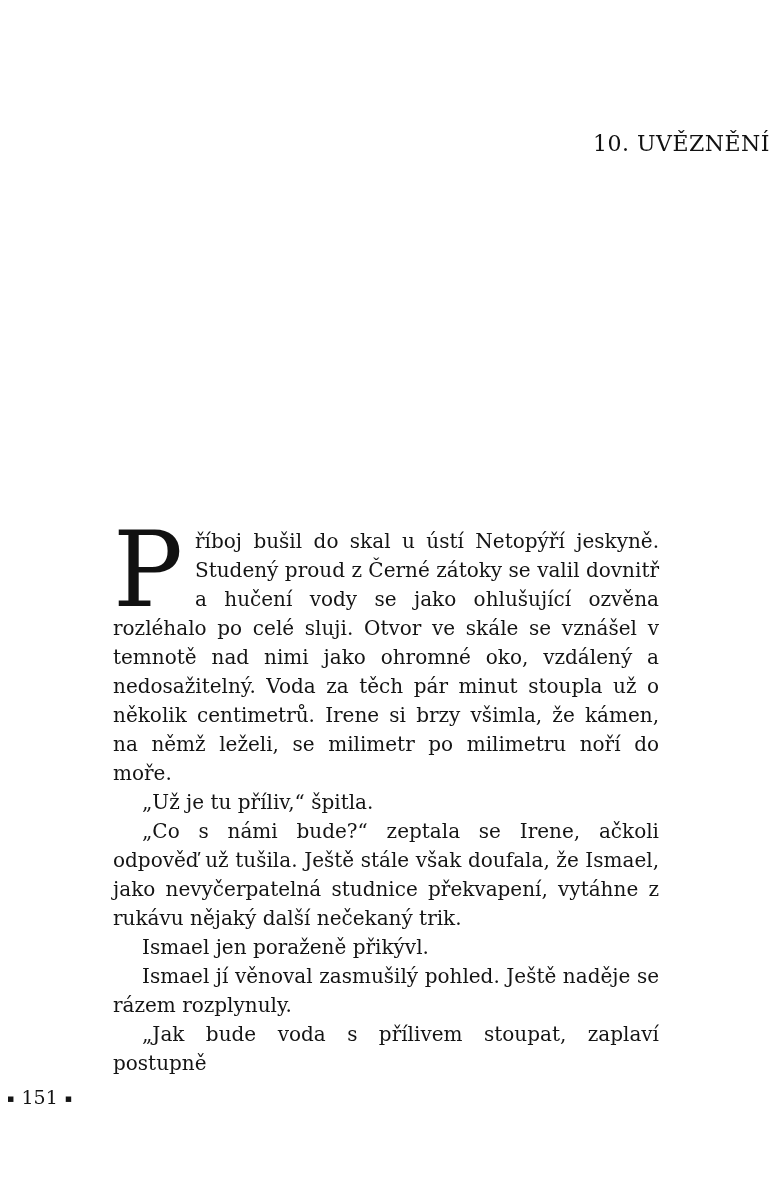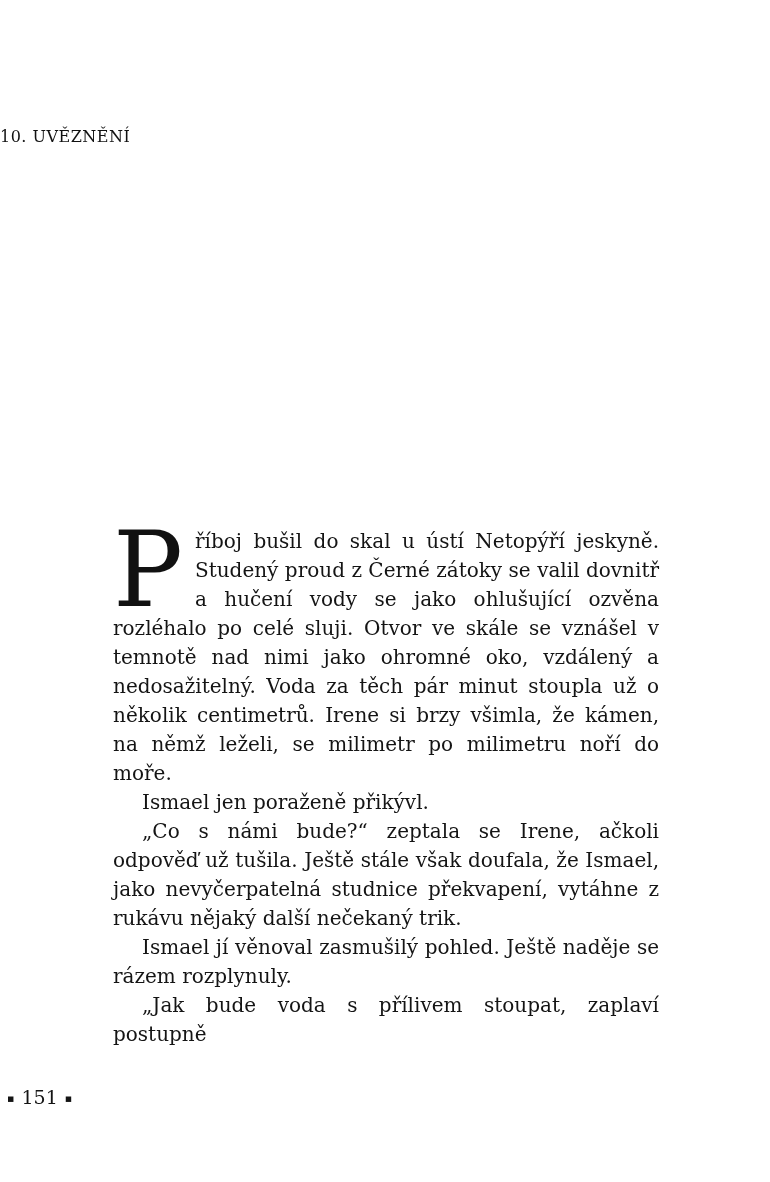--- a/index.html
+++ b/index.html
@@ -14,22 +14,22 @@
     background: #ffffff;
     color: #141414;
     font-family: "DejaVu Serif", "Liberation Serif", serif;
     overflow: hidden;
   }
   .chapter-title {
     position: absolute;
     top: 116px;
     left: 0;
     width: 100%;
-    text-align: left;
-    font-size: 16px;
+    text-align: right;
+    font-size: 22px;
     letter-spacing: 0.5px;
     font-weight: normal;
     color: #111111;
   }
   .text-block {
     position: absolute;
     top: 527px;
     left: 113px;
     width: 546px;
     font-size: 20px;
@@ -74,22 +74,23 @@
 
 <div class="page">
 
   <h1 class="chapter-title">10. UVĚZNĚNÍ</h1>
 
   <div class="text-block">
     <p class="para">
       <span class="drop-cap">P</span><span>říboj bušil do skal u ústí Netopýří jeskyně. Studený proud z Černé zátoky se valil dovnitř a hučení vody se jako ohlušující ozvěna rozléhalo po celé sluji. Otvor ve skále se vznášel v temnotě nad nimi jako ohromné oko, vzdálený a nedosažitelný. Voda za těch pár minut stoupla už o několik centimetrů. Irene si brzy všimla, že kámen, na němž leželi, se milimetr po milimetru noří do moře.</span>
     </p>
     <div>
+        <p class="para indent">„Už je tu příliv,“ špitla.</p>
+        <p class="para indent">„Co s námi bude?“ zeptala se Irene, ačkoli odpověď už tušila. Ještě stále však doufala, že Ismael, jako nevyčerpatelná studnice překvapení, vytáhne z rukávu nějaký další nečekaný trik.</p>
         <p class="para indent">Ismael jen poraženě přikývl.</p>
-        <p class="para indent">„Co s námi bude?“ zeptala se Irene, ačkoli odpověď už tušila. Ještě stále však doufala, že Ismael, jako nevyčerpatelná studnice překvapení, vytáhne z rukávu nějaký další nečekaný trik.</p>
         <p class="para indent">Ismael jí věnoval zasmušilý pohled. Ještě naděje se rázem rozplynuly.</p>
         <p class="para indent">„Jak bude voda s přílivem stoupat, zaplaví postupně</p>
       </div>
   </div>
 
   <div class="footer">
     <span class="orn">▪</span><span>151</span><span class="orn">▪</span>
   </div>
 
 </div>

